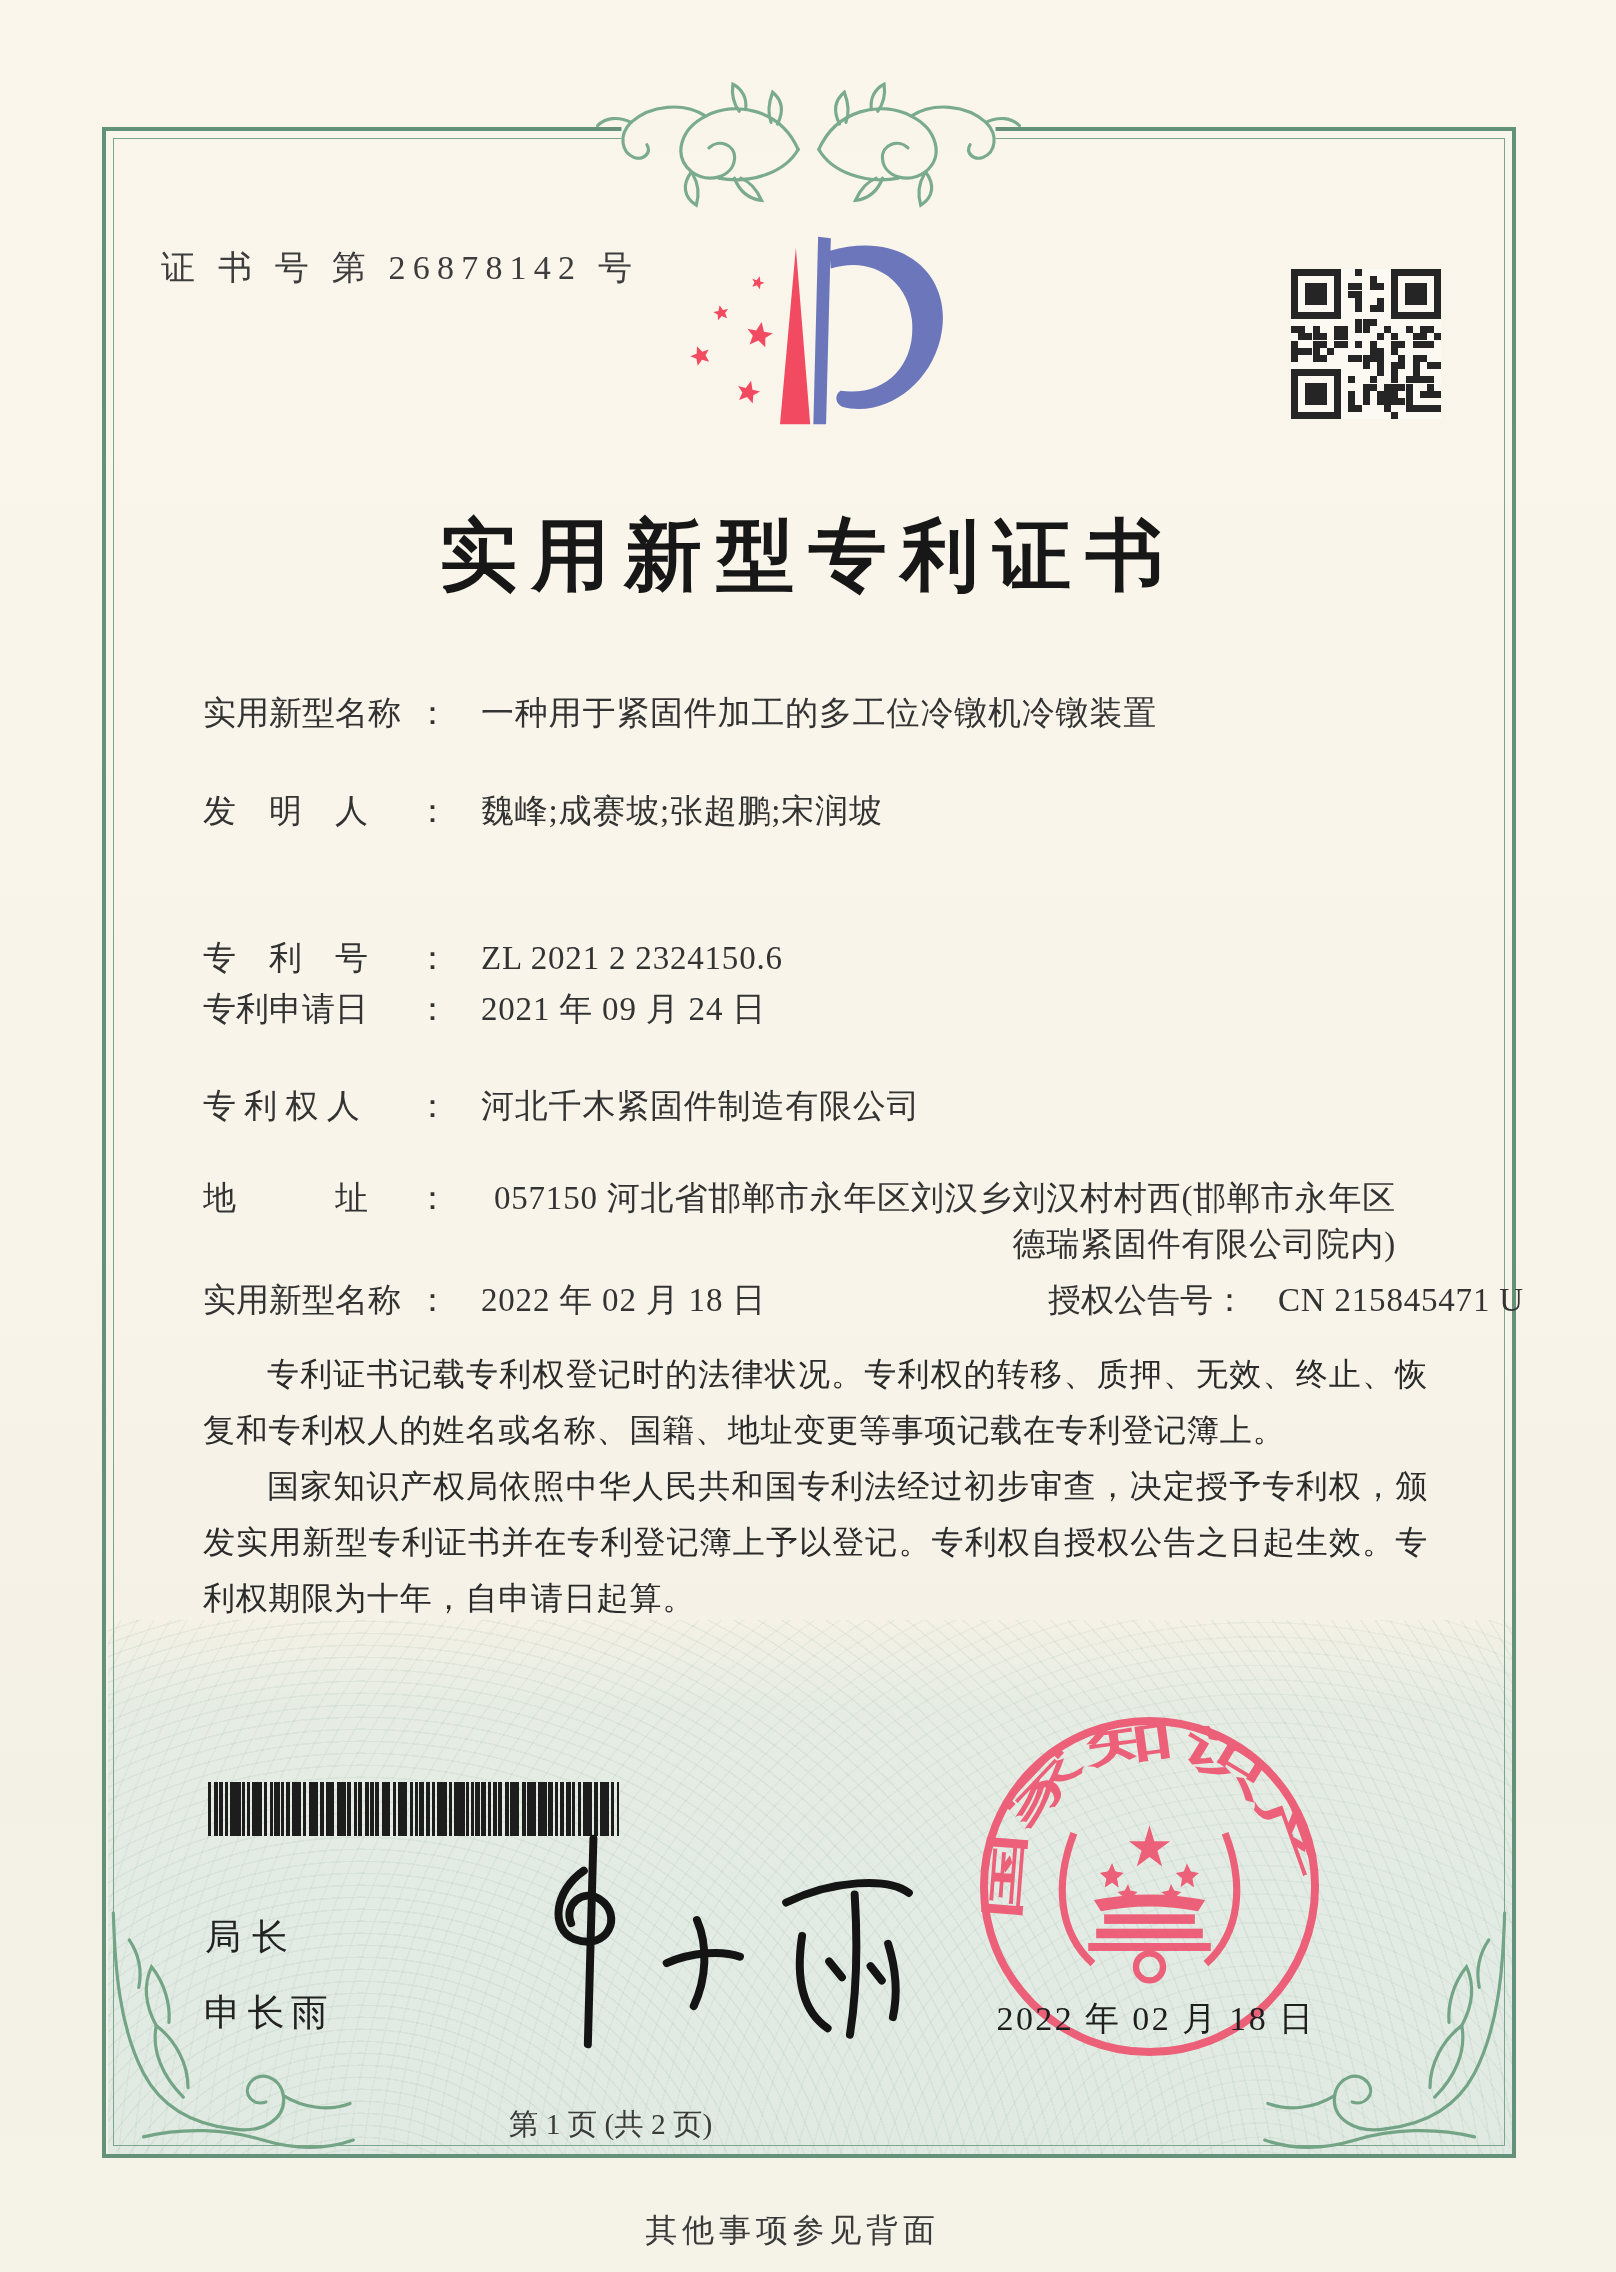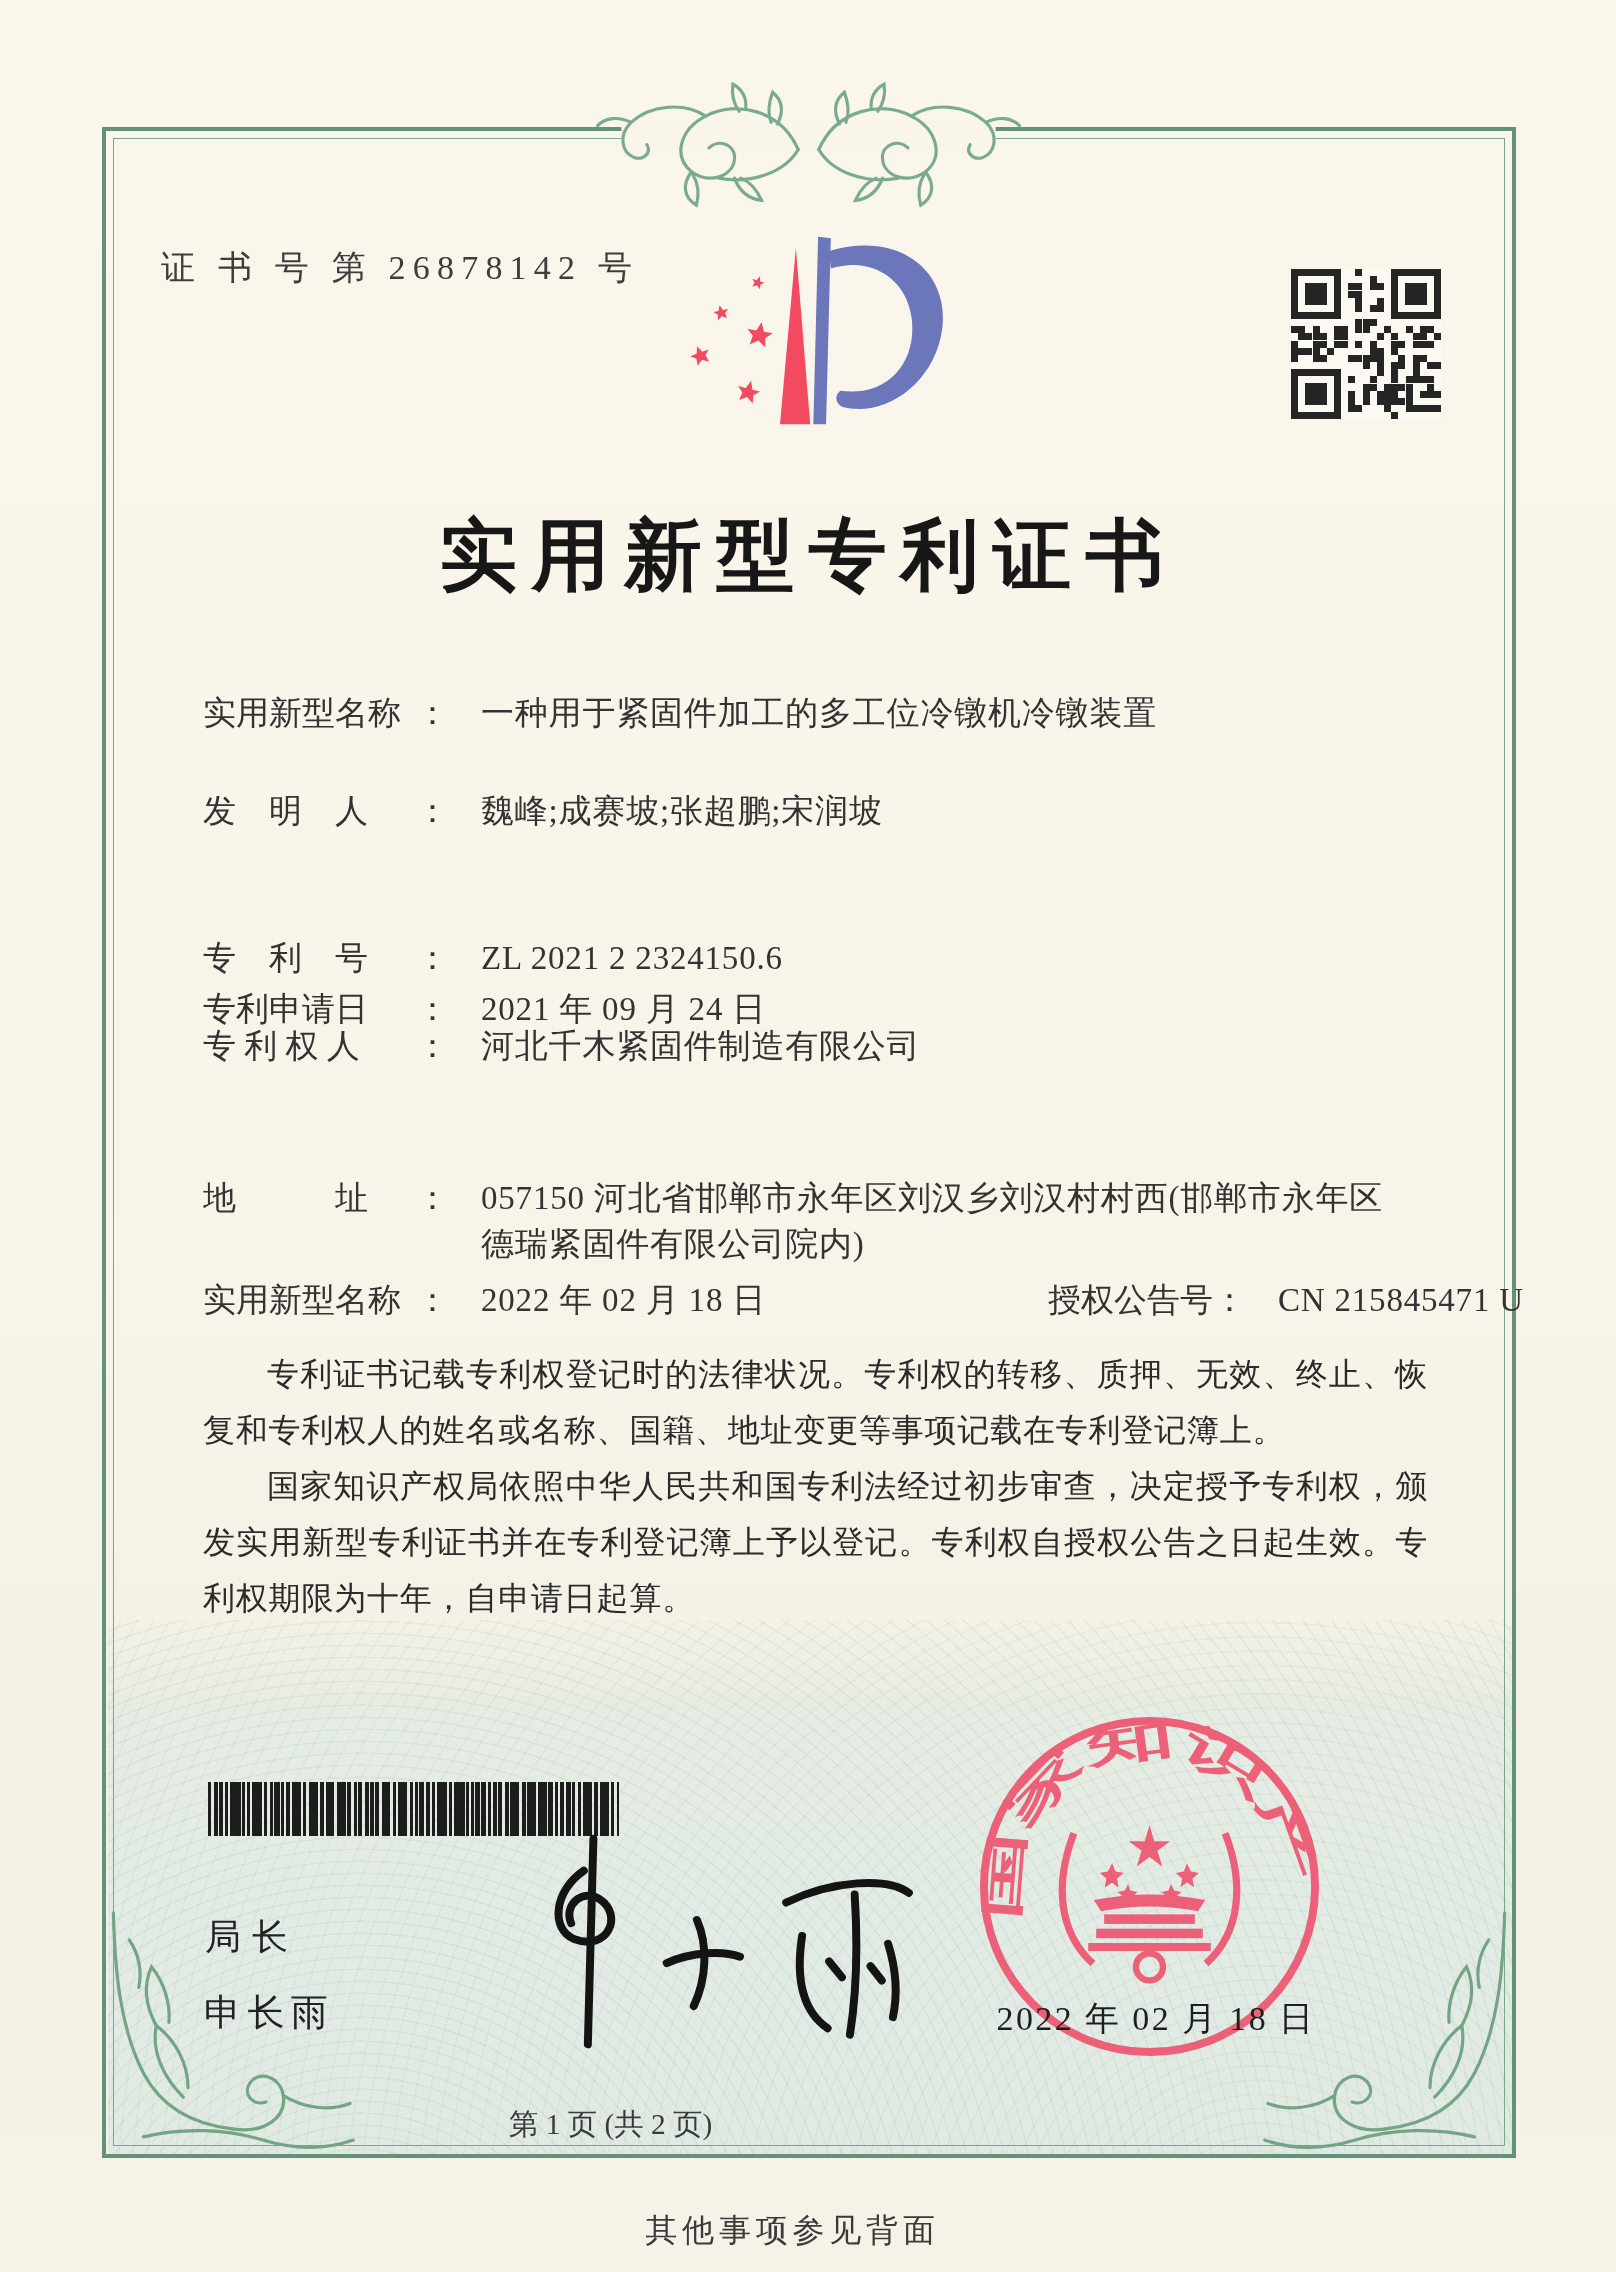--- a/index.html
+++ b/index.html
@@ -28,21 +28,21 @@
   .qr-box .f::after{content:"";position:absolute;left:7.2px;top:7.2px;width:21.5px;height:21.5px;background:#252525;}
   .qr-box .f.tl{left:0;top:0}.qr-box .f.tr{right:0;top:0}.qr-box .f.bl{left:0;bottom:0}
   .qr-box .m{position:absolute;width:7.2px;height:7.2px;background:#252525;}
   .title{position:absolute;left:0;right:0;top:504px;text-align:center;font-size:78px;font-weight:bold;
     letter-spacing:14.3px;color:#171717;}
   
   .field-row{position:absolute;left:203px;font-size:33px;color:#333;line-height:1.38;white-space:nowrap;}
   .flabel{display:inline-block;min-width:213px;white-space:pre;}
   .fcolon{display:inline-block;margin-right:11px;}
   .fvalue{letter-spacing:0.8px;margin-left:21px;}
-  .fvalue.wrap{display:inline-block;white-space:normal;width:915px;vertical-align:top;}
+  .fvalue.wrap{display:inline-block;white-space:normal;width:915px;vertical-align:top;text-align:right;}
   .row-right{position:absolute;left:845px;top:0;}
   
   .law-text{position:absolute;left:203px;top:1346px;width:1225px;font-size:32px;line-height:56px;
     text-align:justify;color:#2b2b2b;letter-spacing:0.8px;}
   .law-text p{margin:0;text-indent:2em;}
   
   .barcode{position:absolute;left:208px;top:1782px;width:411px;height:54px;
     background:
       repeating-linear-gradient(90deg,#1d1d1d 0 3.2px,rgba(0,0,0,0) 3.2px 5.6px),
       repeating-linear-gradient(90deg,#1d1d1d 0 1.6px,rgba(0,0,0,0) 1.6px 8.8px),
@@ -253,21 +253,21 @@
 </div>
 <div class="field-row" style="top:789px">
   <span class="flabel">发　明　人</span><span class="fcolon">：</span><span class="fvalue">魏峰;成赛坡;张超鹏;宋润坡</span>
 </div>
 <div class="field-row" style="top:936px">
   <span class="flabel">专　利　号</span><span class="fcolon">：</span><span class="fvalue">ZL 2021 2 2324150.6</span>
 </div>
 <div class="field-row" style="top:987px">
   <span class="flabel">专利申请日</span><span class="fcolon">：</span><span class="fvalue">2021 年 09 月 24 日</span>
 </div>
-<div class="field-row" style="top:1024px">
+<div class="field-row" style="top:1084px">
   <span class="flabel">专 利 权 人</span><span class="fcolon">：</span><span class="fvalue">河北千木紧固件制造有限公司</span>
 </div>
 <div class="field-row" style="top:1176px">
   <span class="flabel">地　　　址</span><span class="fcolon">：</span><span class="fvalue wrap">057150 河北省邯郸市永年区刘汉乡刘汉村村西(邯郸市永年区德瑞紧固件有限公司院内)</span>
 </div>
 <div class="field-row" style="top:1278px;width:1241px">
   <span class="flabel">实用新型名称</span><span class="fcolon">：</span><span class="fvalue">2022 年 02 月 18 日</span>
   <span class="row-right"><span>授权公告号</span><span class="fcolon">：</span><span class="fvalue">CN 215845471 U</span></span>
 </div>
 

